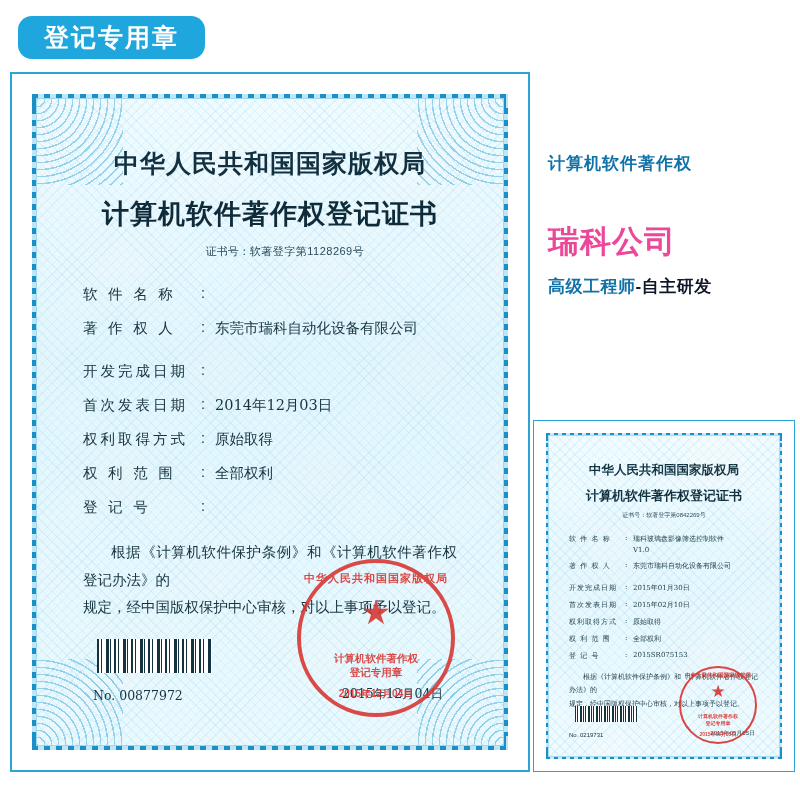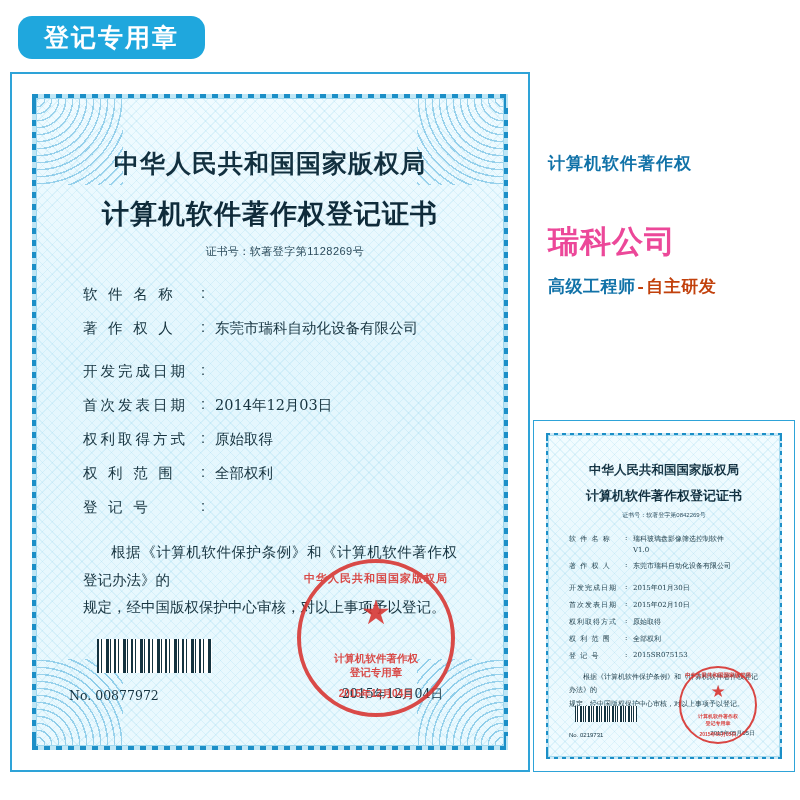--- a/index.html
+++ b/index.html
@@ -96,21 +96,21 @@
   }
   .para .ind{display:block;text-indent:28px;}
 
   .barcode{
     position:absolute;left:60px;bottom:72px;width:115px;height:34px;
     background:repeating-linear-gradient(90deg,
       #14323f 0 2px,#fff 2px 4px,#14323f 4px 5px,#fff 5px 9px,
       #14323f 9px 12px,#fff 12px 13px,#14323f 13px 14px,#fff 14px 17px);
   }
   .barcode-no{
-    position:absolute;left:32px;bottom:42px;
+    position:absolute;left:56px;bottom:42px;
     font-size:12.5px;color:#14323f;font-family:"DejaVu Serif", serif;text-align:center;
   }
   .issue-date{
     position:absolute;right:60px;bottom:42px;
     font-size:12.5px;color:#14323f;font-family:"DejaVu Serif", serif;
   }
   
   .seal{
     position:absolute;right:48px;bottom:28px;
     width:150px;height:150px;border-radius:50%;
@@ -145,21 +145,21 @@
     margin-top:12px;font-size:17px;color:#1172a8;font-weight:bold;letter-spacing:1px;
   }
   .side h2{
     margin:46px 0 0 0;font-size:31px;font-weight:bold;color:#ec4899;
     font-family:Liberation Serif, serif;letter-spacing:1px;
   }
   .side .sub2{
     margin-top:12px;font-size:17px;font-weight:bold;letter-spacing:.5px;
   }
   .side .sub2 .blue{color:#1172a8;}
-  .side .sub2 .dark{color:#c2410c;font-family:Liberation Mono, monospace;}
+  .side .sub2 .dark{color:#0f172a;}
   
   .cert-small{
     position:absolute;left:533px;top:420px;width:262px;height:352px;
     border:1px solid #2ea3d8;background:#fff;box-sizing:border-box;
   }
   .cert-small .greek2{
     position:absolute;inset:4px;border:8px solid transparent;
     background:
       repeating-linear-gradient(90deg,#1c8fc7 0 4px,#cfeaf7 4px 8px) top/100% 8px no-repeat,
       repeating-linear-gradient(90deg,#1c8fc7 0 4px,#cfeaf7 4px 8px) bottom/100% 8px no-repeat,

